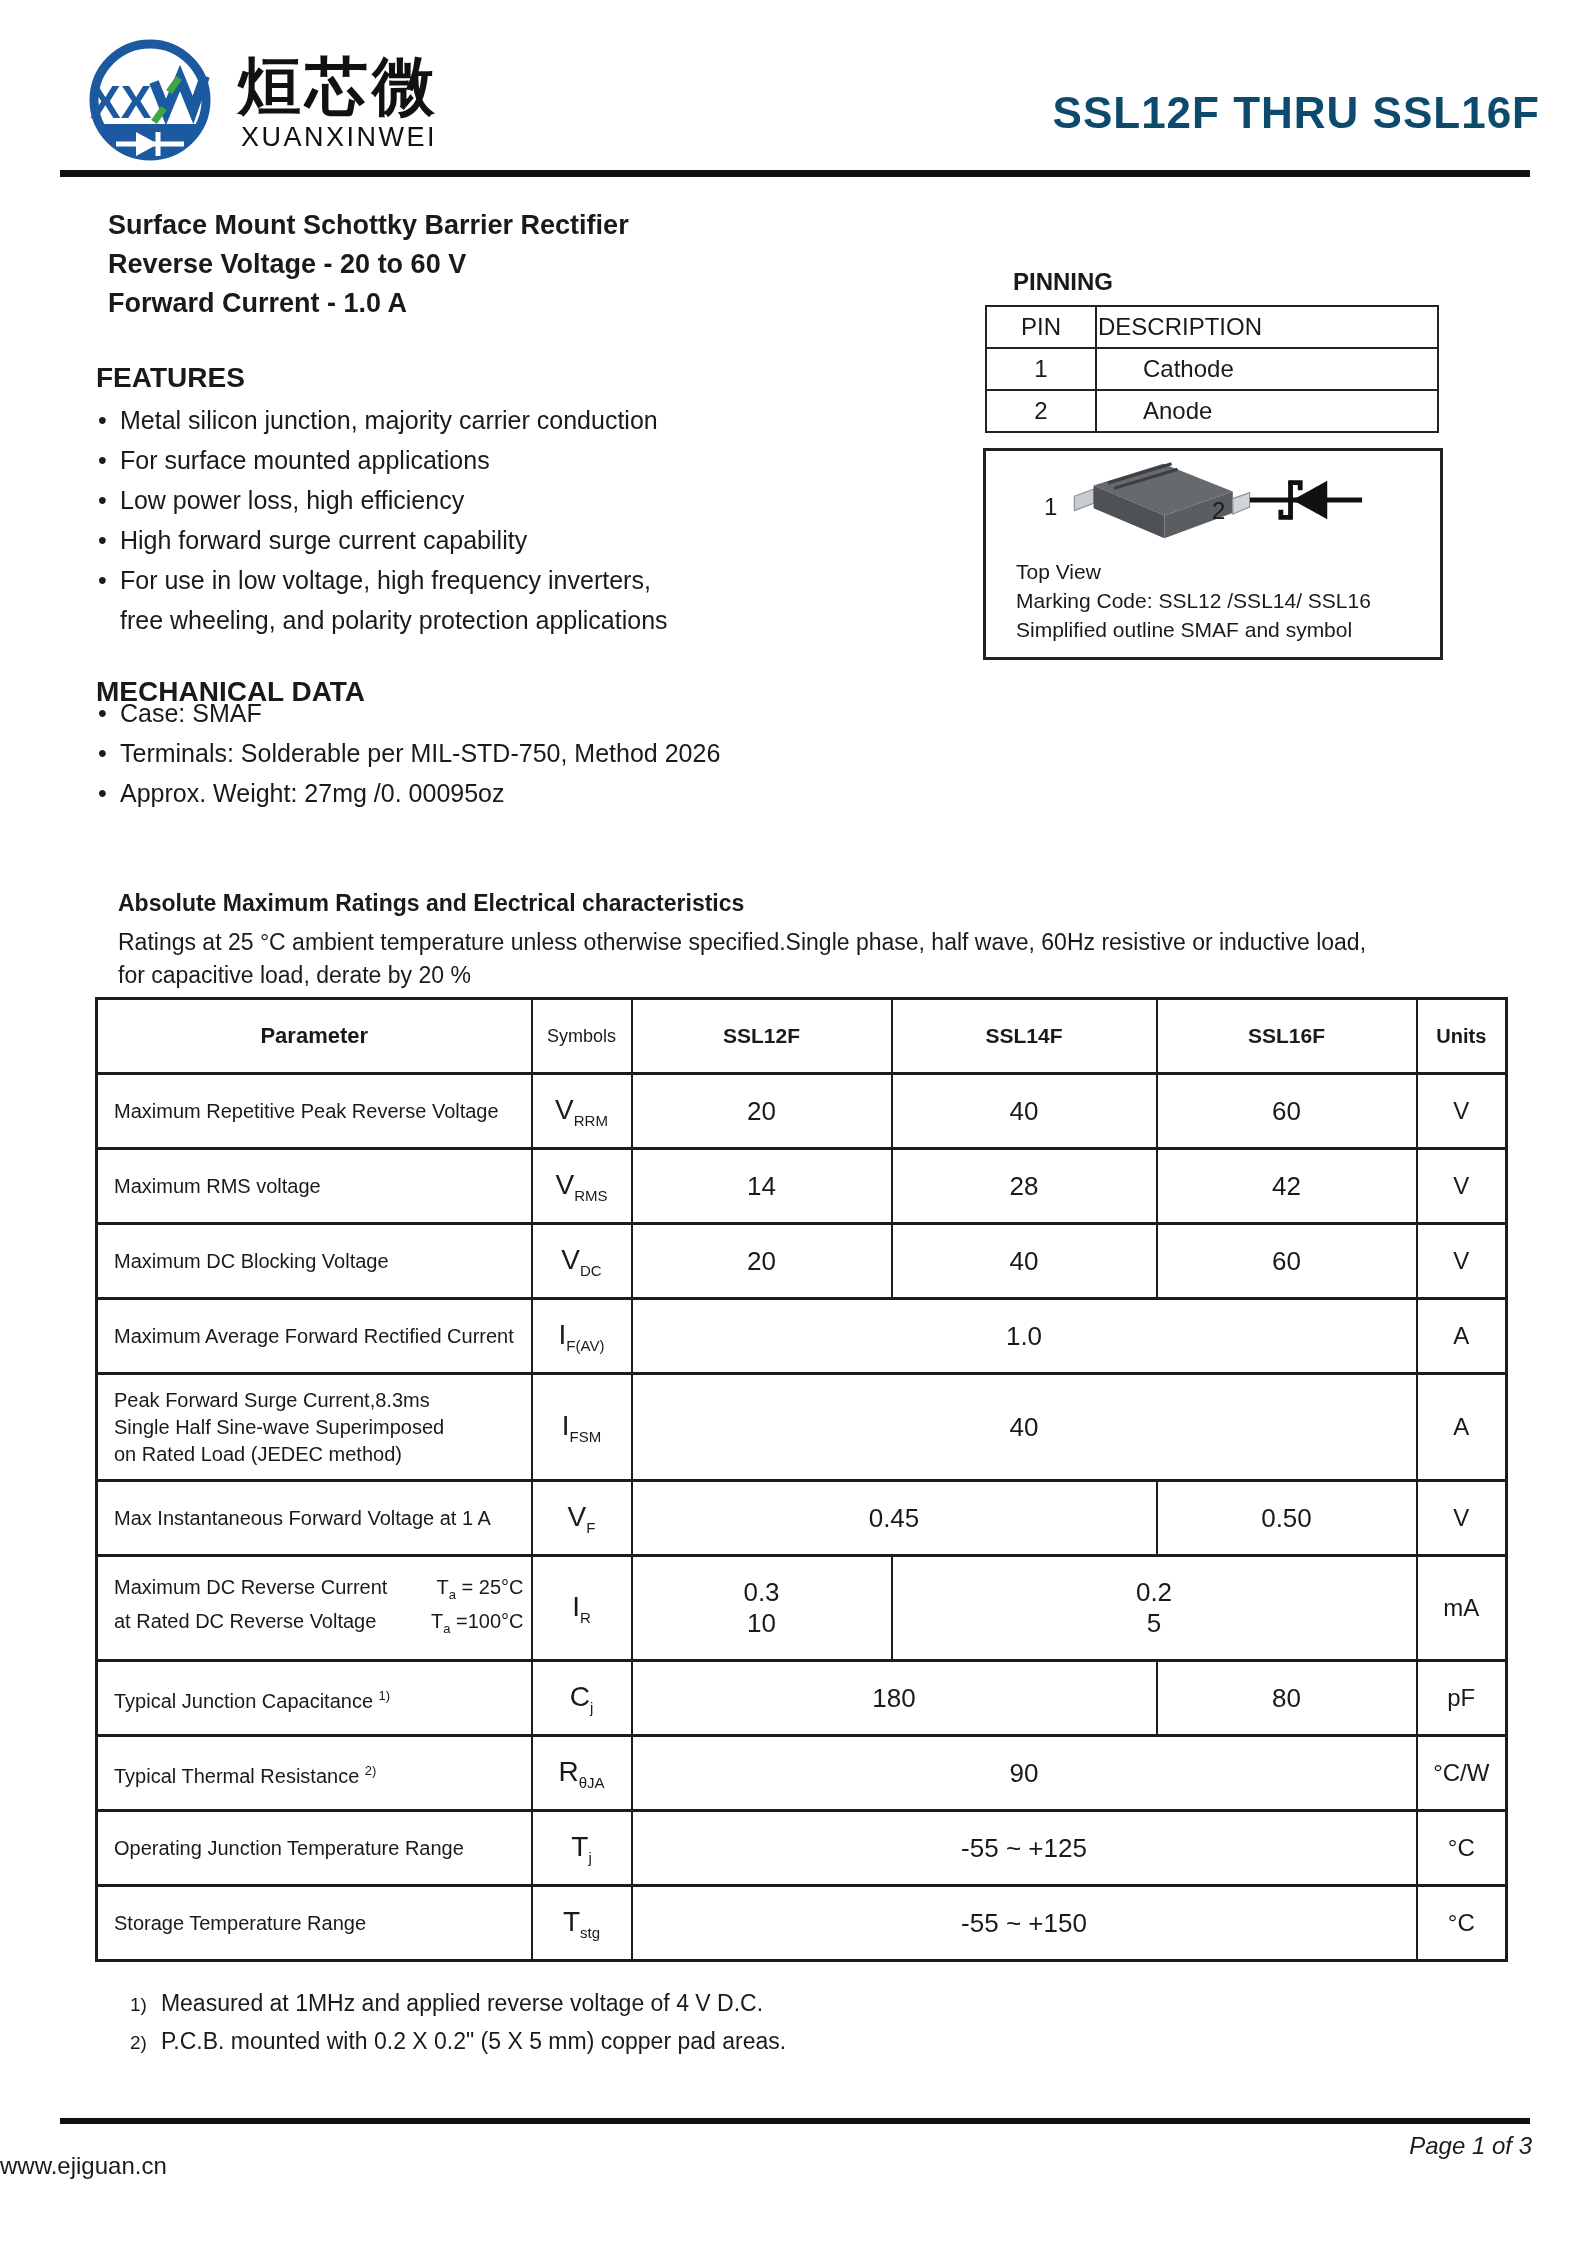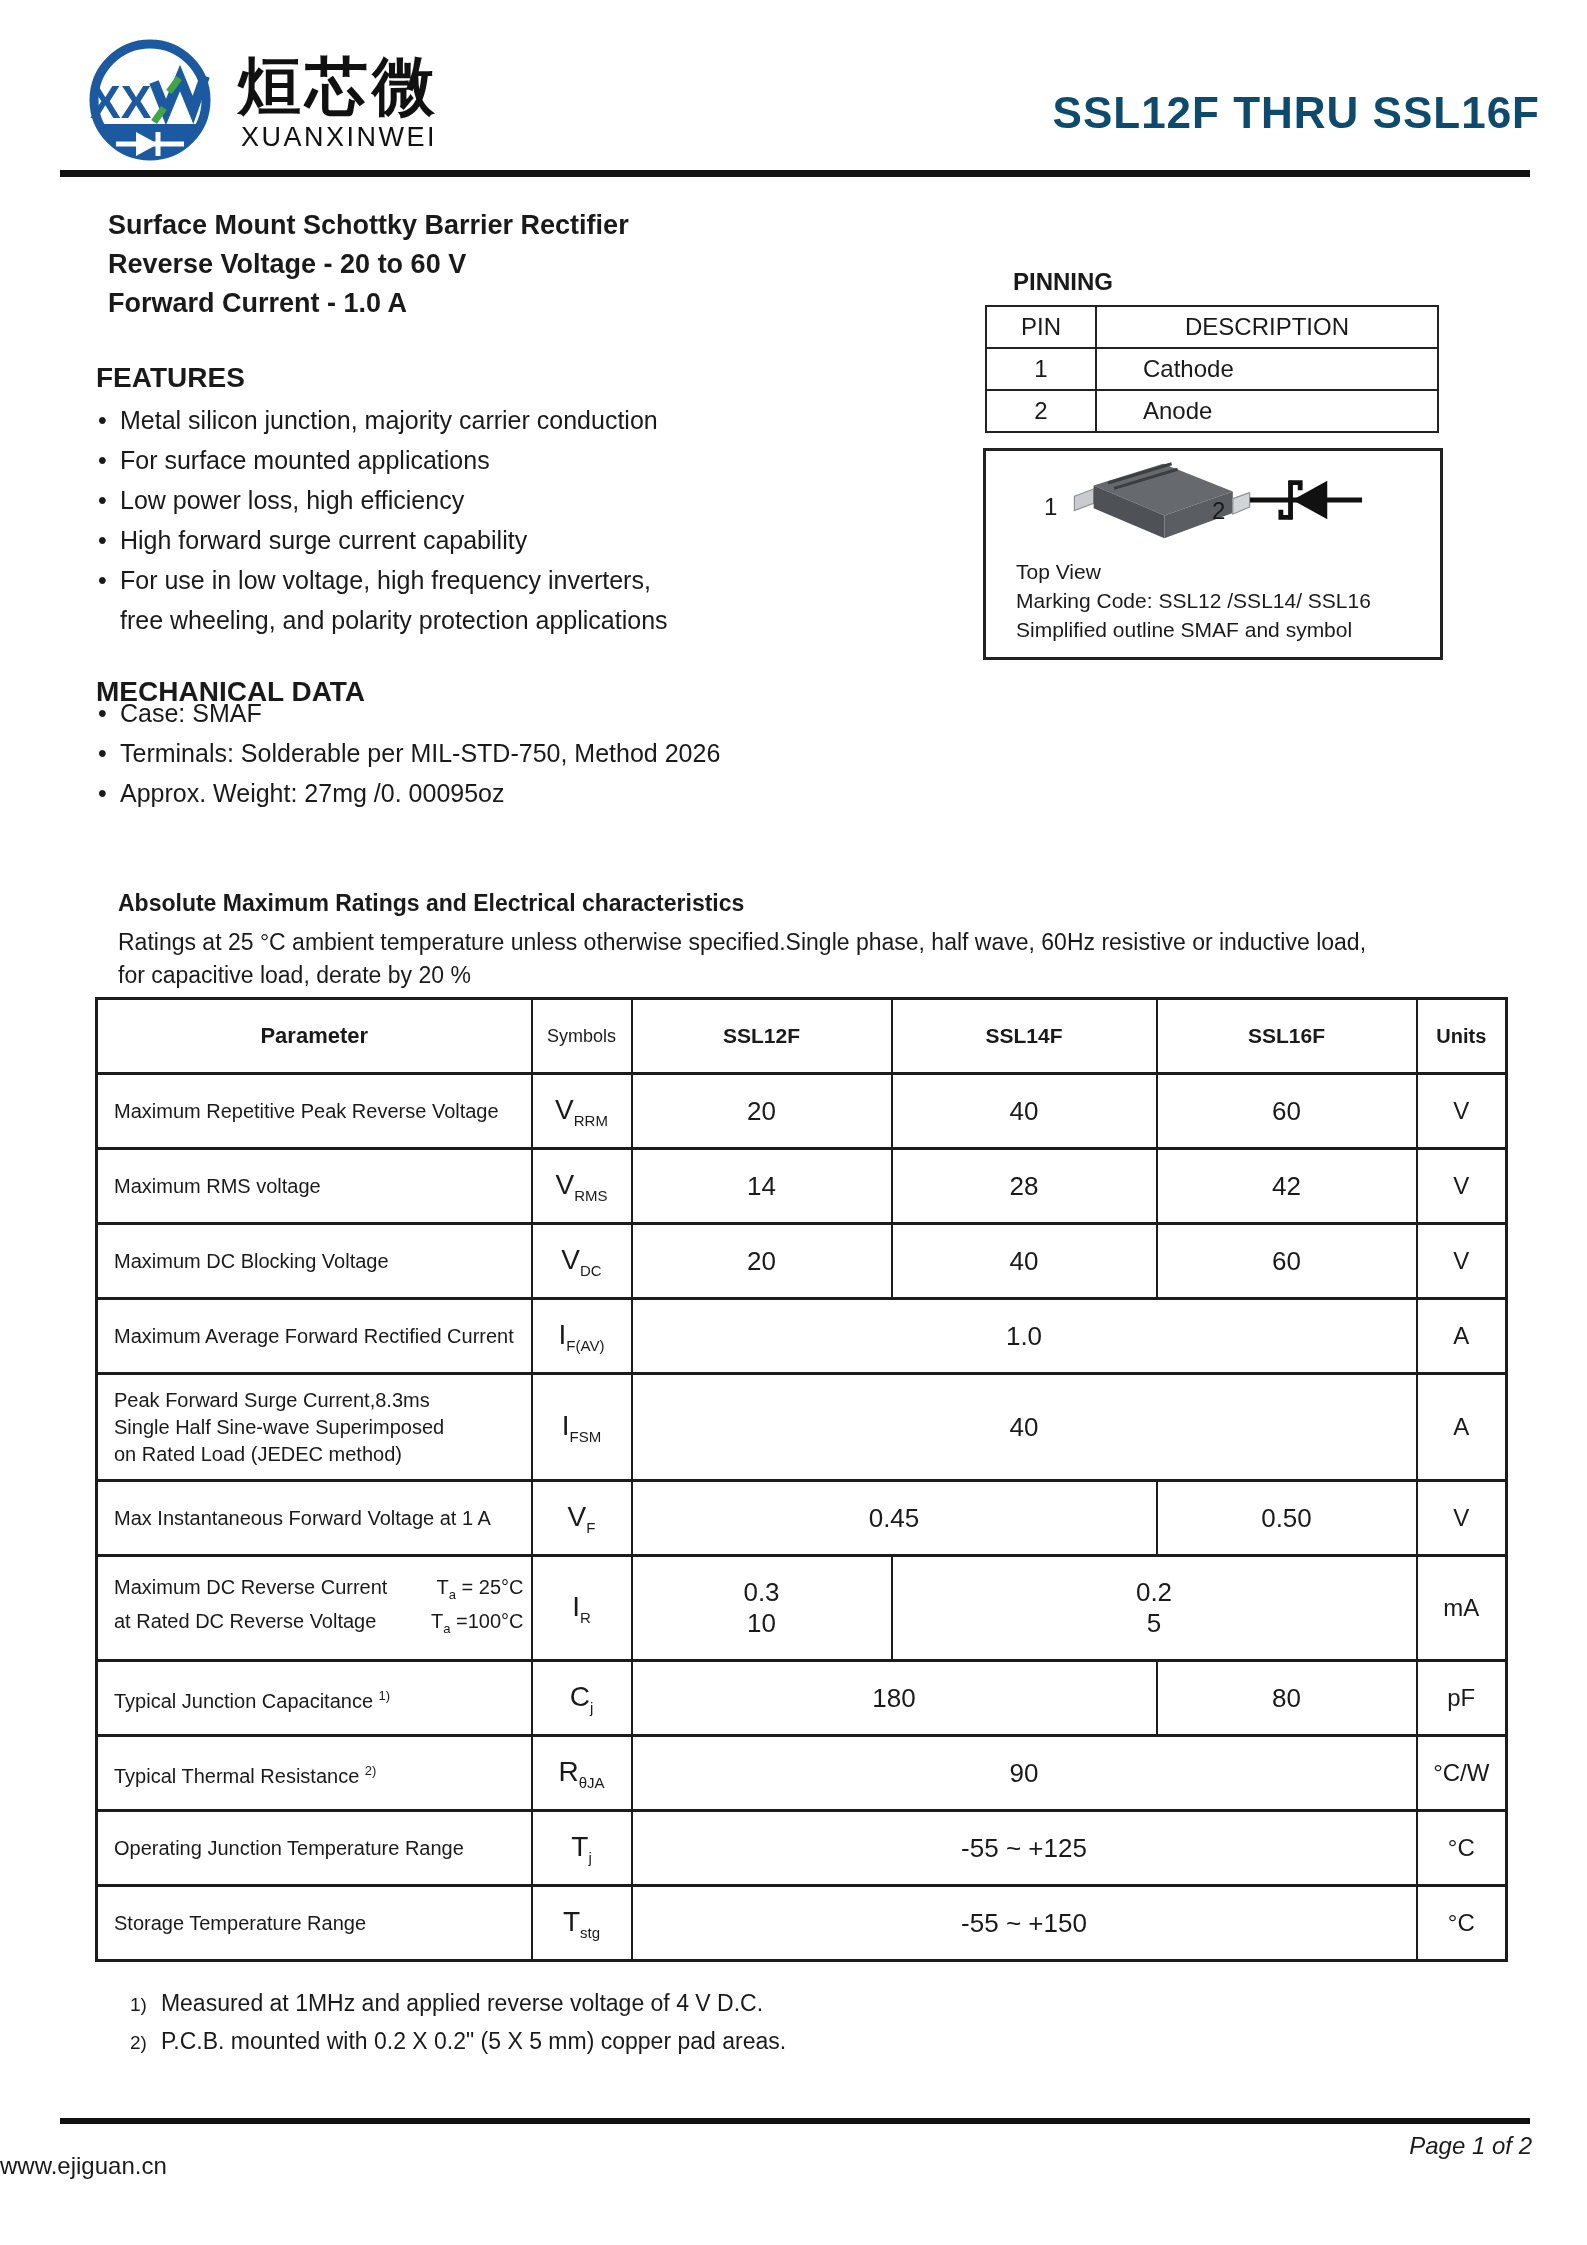--- a/index.html
+++ b/index.html
@@ -24,21 +24,21 @@
   ul.plain li { position:relative; font-size:25px; line-height:40px; padding-left:24px; }
   ul.plain li::before { content:"•"; position:absolute; left:2px; }
   .features-list { width:575px; }
 
   
   .pin-head { font-size:24px; font-weight:bold; }
   table.pinning { border-collapse:collapse; table-layout:fixed; width:452px; }
   table.pinning td { border:2.5px solid #222; height:38px; font-size:24px; }
   table.pinning .pc { text-align:center; }
   table.pinning .pd { text-align:left; padding-left:46px; }
-  table.pinning .pdh { text-align:center; }
+  table.pinning .pdh { }
 
   
   .pkg-box { border:3px solid #222; }
   .pkg-pin { font-size:24px; }
   .pkg-cap div { font-size:21px; line-height:29px; }
 
   
   .ratings-head { font-size:23px; font-weight:bold; }
   .ratings-note div { font-size:23px; line-height:33px; }
 
@@ -299,16 +299,16 @@
   <div class="abs" style="left:130px; top:1985px;">
     <div class="footnote">
       <span class="mk">1)</span><span>Measured at 1MHz and applied reverse voltage of 4 V D.C.</span>
     </div>
     <div class="footnote">
       <span class="mk">2)</span><span>P.C.B. mounted with 0.2 X 0.2" (5 X 5 mm) copper pad areas.</span>
     </div>
   </div>
 
   <div class="abs rule" style="left:60px; top:2118px; width:1470px; height:6px;"></div>
-  <div class="abs footer-page" style="right:55px; top:2132px;">Page 1 of 2</div>
+  <div class="abs footer-page" style="right:55px; top:2132px;">Page 1 of 3</div>
   <div class="abs footer-url" style="left:0; right:0; top:2152px;">www.ejiguan.cn</div>
 
 </div>
 
 </body></html>

